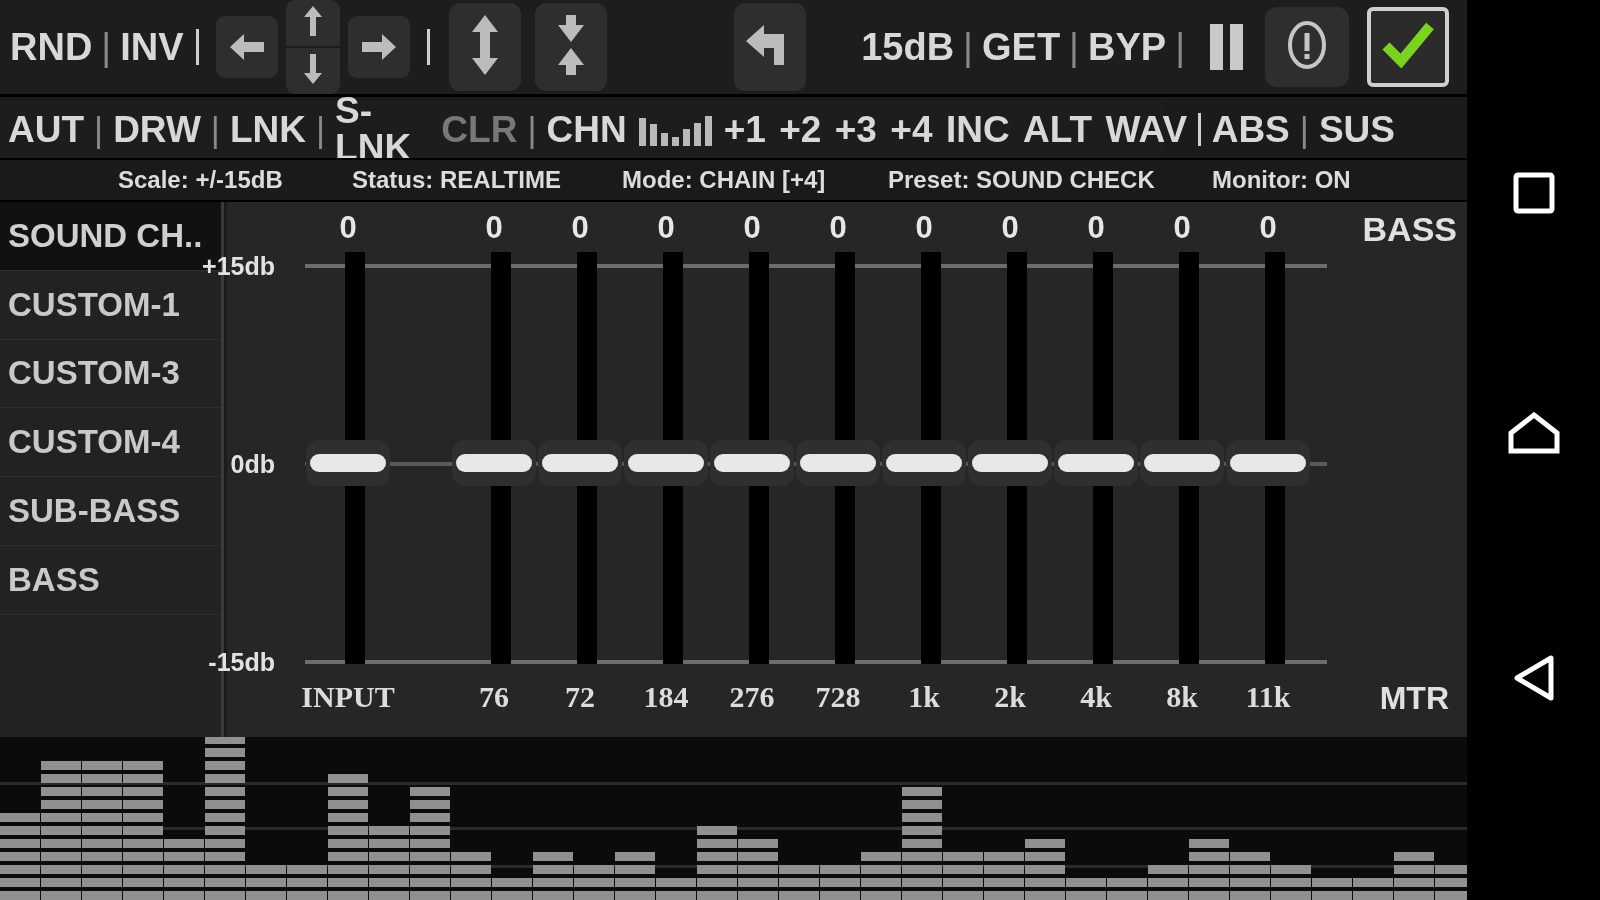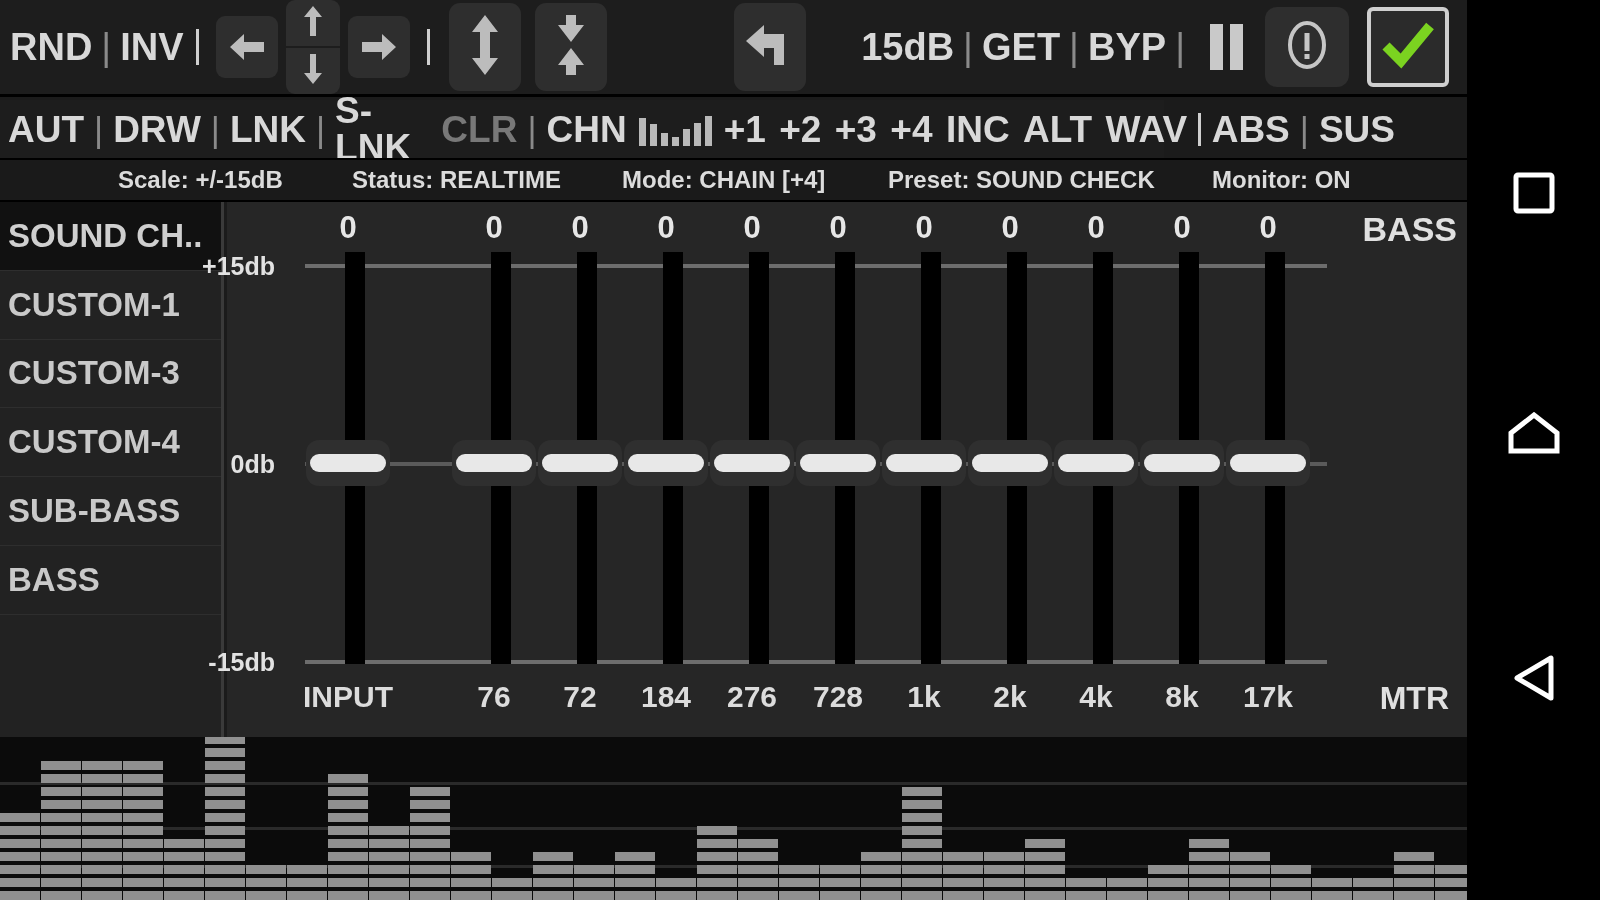--- a/index.html
+++ b/index.html
@@ -190,21 +190,21 @@
     width: 84px; height: 46px;
     background: #2f2f2f; border-radius: 13px;
     display: flex; align-items: center; justify-content: center;
   }
   .thumb i {
     display: block; width: 76px; height: 18px;
     background: #e8e8e8; border-radius: 9px;
   }
   .freq {
     position: absolute; top: 478px; left: -6px; width: 98px;
-    text-align: center; color: #dcdcdc; font-size: 30px; font-weight: bold;
+    text-align: center; color: #dcdcdc; font-size: 30px; font-weight: bold; font-family: Liberation Serif, serif;
   }
   
   #reset-lbl {
     position: absolute; right: 10px; top: 8px;
     color: #e0e0e0; font-size: 34px; font-weight: bold;
   }
   #mtr-lbl {
     position: absolute; right: 18px; top: 478px;
     color: #e0e0e0; font-size: 32px; font-weight: bold;
   }
@@ -524,21 +524,21 @@
                 <i></i>
               </div>
               <div class="freq">8k</div>
             </div>
             <div class="col" style="left: 920px;">
               <div class="val">0</div>
               <div class="track"></div>
               <div class="thumb" style="top: 238px;">
                 <i></i>
               </div>
-              <div class="freq">17k</div>
+              <div class="freq">11k</div>
             </div>
           </div>
 
         <div id="reset-lbl">BASS</div>
         <div id="mtr-lbl">MTR</div>
       </div>
     </div>
 
     <div id="spectrum">
         <div class="spec-grid" style="top: 45px;"></div>

